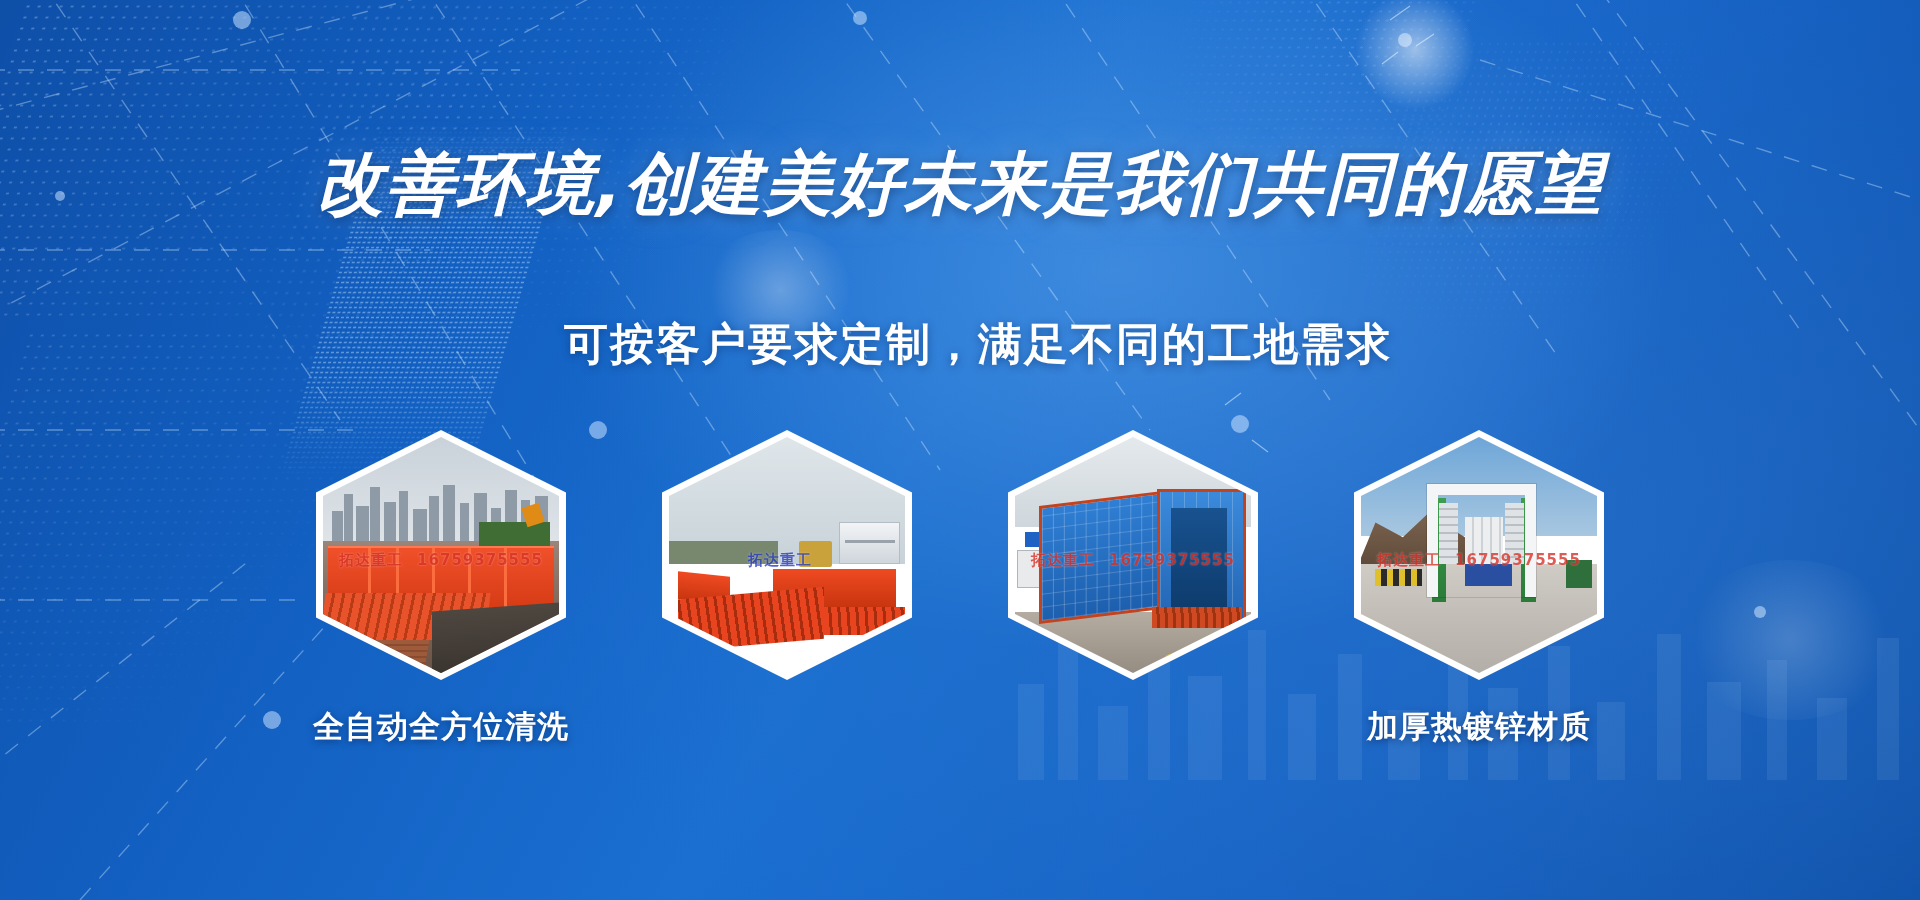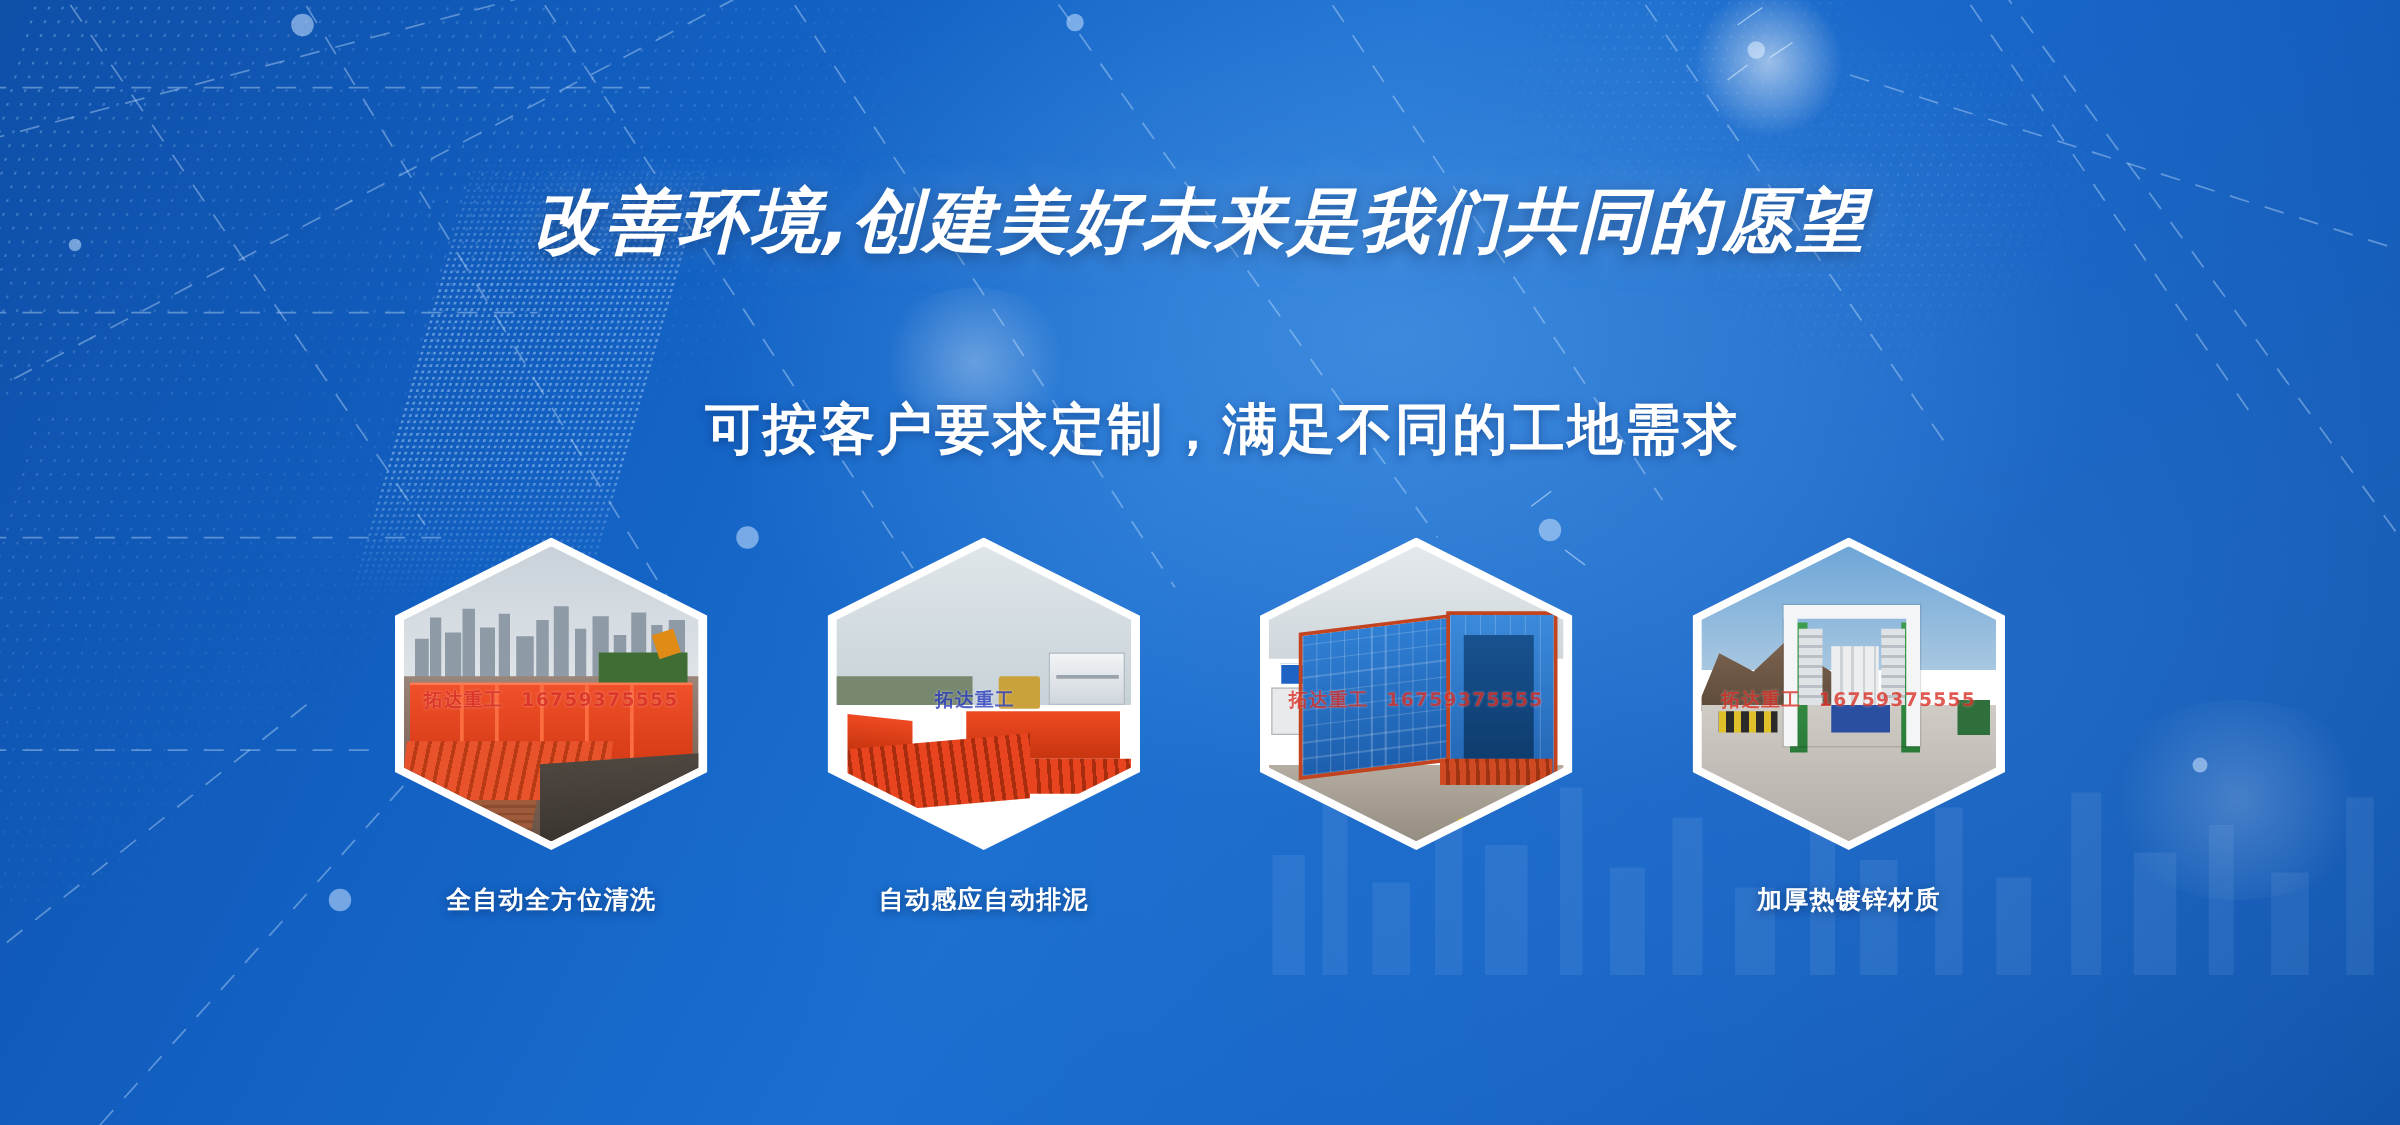--- a/index.html
+++ b/index.html
@@ -67,21 +67,21 @@
 
   
   .glow{ position:absolute; border-radius:50%; pointer-events:none;
          background:radial-gradient(circle, rgba(255,255,255,.55) 0%, rgba(255,255,255,0) 70%); }
 
   
   .headline{
     position:absolute; top:148px; left:0; width:100%;
     text-align:center;
     font-family:"DejaVu Sans", sans-serif;
-    font-size:56px; line-height:1.06;
+    font-size:68px; line-height:1.06;
     font-weight:700; font-style:italic;
     letter-spacing:2px;
     color:#ffffff;
     text-shadow:0 3px 12px rgba(3,36,90,.55), 0 0 32px rgba(160,210,255,.35);
     white-space:nowrap;
   }
   .subline{
     position:absolute; top:318px; left:0; width:100%;
     text-align:center;
     font-family:"DejaVu Sans", sans-serif;
@@ -126,21 +126,21 @@
     opacity:.80;
     pointer-events:none;
   }
   .wm-red{ color:#d9332a; text-shadow:0 0 2px rgba(255,255,255,.5); }
   .wm-blue{ color:#2b3fbe; text-shadow:0 0 2px rgba(255,255,255,.6); }
   .watermark .num{ margin-left:14px; }
 
   .caption{
     margin-top:26px;
     font-family:"DejaVu Sans", sans-serif;
-    font-size:20px; font-weight:700; letter-spacing:1px;
+    font-size:31px; font-weight:700; letter-spacing:1px;
     color:#ffffff; white-space:nowrap;
     text-shadow:0 2px 7px rgba(3,30,76,.55);
   }
 
   
   .p1-sky{ position:absolute; left:0; top:0; width:100%; height:46%;
            background:linear-gradient(#c9d2da,#dfe4e8); }
   .p1-city{ position:absolute; left:0; top:14%; width:100%; height:32%; }
   .p1-city i{ position:absolute; bottom:0; background:#8e9aa6; }
   .p1-ground{ position:absolute; left:0; top:44%; width:100%; height:56%;
@@ -379,21 +379,20 @@
             <div class="p2-wall2"></div>
             <div class="p2-wall"></div>
             <div class="p2-ramp"></div>
             <div class="p2-grate"></div>
           </div>
           <div class="watermark wm-blue">
             <span>拓达重工</span><span class="num"></span>
           </div>
         </div>
       </div>
-      <div class="caption">自动感应自动排泥</div>
     </div>
 
     <div class="hexcell">
       <div class="hexframe">
         <div class="hexinner">
           <div class="photo">
             <div class="p3-sky"></div>
             <div class="p3-ground"></div>
             <div class="p3-sign"></div>
             <div class="p3-truck"></div>

